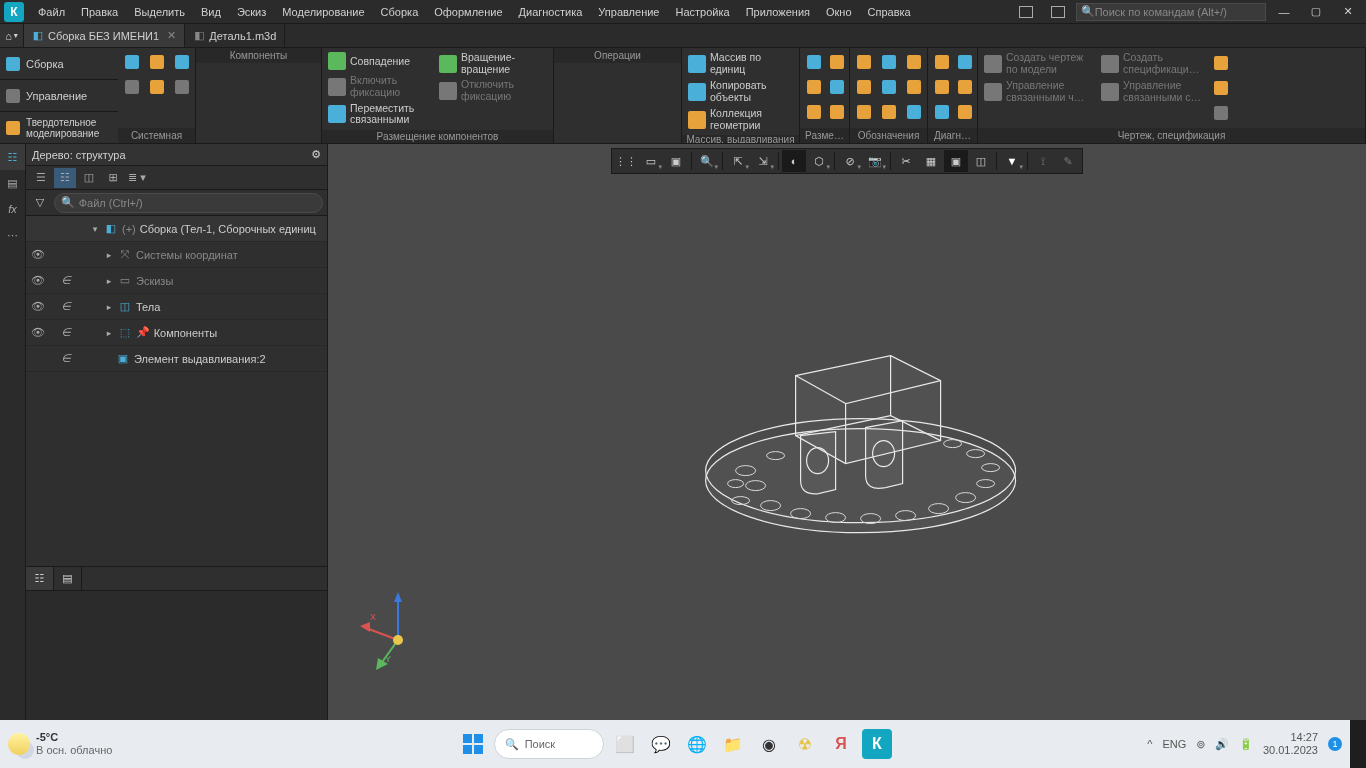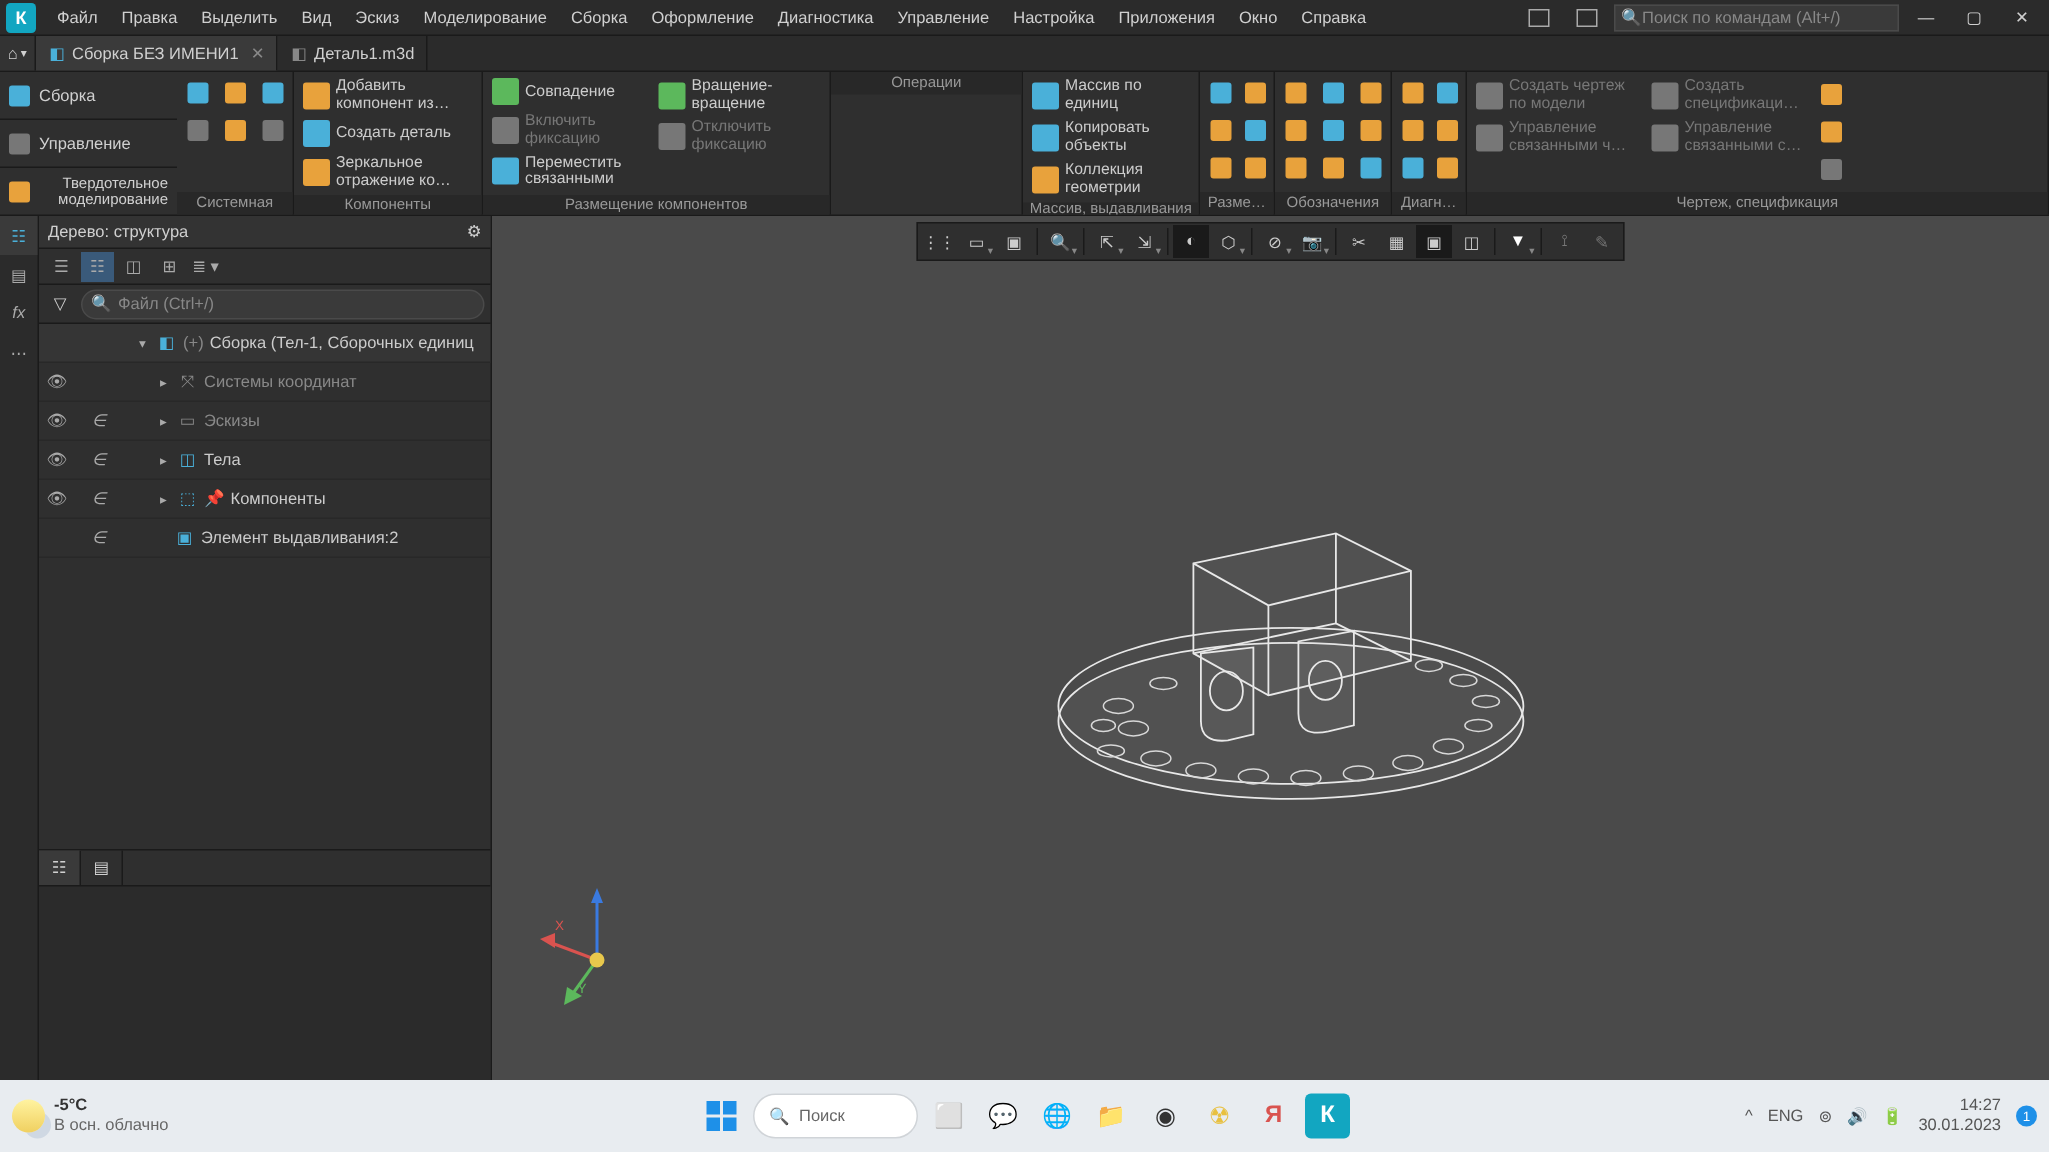--- a/index.html
+++ b/index.html
@@ -77,21 +77,21 @@
 .viewport { flex: 1; background: #4a4a4a; position: relative; }
 .view-toolbar { position: absolute; top: 4px; left: 50%; transform: translateX(-50%); height: 26px; background: #2f2f2f; border: 1px solid #1a1a1a; display: flex; align-items: center; padding: 0 2px; gap: 1px; }
 .vt-btn { width: 24px; height: 22px; display: flex; align-items: center; justify-content: center; color: #ccc; cursor: default; position:relative;}
 .vt-sep { width: 1px; height: 18px; background: #1a1a1a; margin: 0 2px; }
 .vt-drop{ font-size:7px; position:absolute; bottom:1px; right:1px; color:#888;}
 .vt-btn.dark{ background:#1a1a1a;}
 
 .axis-gizmo { position: absolute; left: 30px; bottom: 50px; width: 80px; height: 80px; }
 
 
-.taskbar { position: absolute; bottom: 0; left: 0; right: 0; height: 48px; background: #e8ecf0; display: flex; align-items: center; padding: 0 8px; gap: 6px; color: #333; font-size: 11px; }
+.taskbar { position: absolute; bottom: 0; left: 0; right: 16px; height: 48px; background: #e8ecf0; display: flex; align-items: center; padding: 0 8px; gap: 6px; color: #333; font-size: 11px; }
 .weather { display: flex; align-items: center; gap: 6px; }
 .weather-ico { width:22px; height:22px; border-radius:50%; background: linear-gradient(#fff3a0,#f0d060); box-shadow: 6px 6px 0 -2px #cfd8e3;}
 .weather-txt { display:flex; flex-direction:column; line-height:1.2;}
 .tb-center { position:absolute; left:50%; transform:translateX(-50%); display:flex; align-items:center; gap:6px;}
 .tb-search { width:110px; height:30px; background:#fff; border-radius:15px; display:flex; align-items:center; padding:0 10px; gap:6px; color:#666; border:1px solid #d0d4d8;}
 .tb-app { width:30px; height:30px; border-radius:4px; display:flex; align-items:center; justify-content:center; font-size:16px;}
 .win-logo{ display:grid; grid-template-columns:9px 9px; grid-template-rows:9px 9px; gap:2px;}
 .win-logo div{background:#1e90e8;}
 .tb-right{ margin-left:auto; display:flex; align-items:center; gap:10px; color:#555;}
 .tb-time{ display:flex; flex-direction:column; align-items:flex-end; line-height:1.2;}
@@ -156,21 +156,21 @@
     <div class="mode-btn">
         <div class="mode-ico"></div>
         <span>Сборка</span>
       </div>
     <div class="mode-btn">
         <div class="mode-ico c-grey"></div>
         <span>Управление</span>
       </div>
     <div class="mode-btn">
         <div class="mode-ico c-orange"></div>
-        <span style="font-size:10px; line-height:1.1;text-align:right;">Твердотельное моделирование</span>
+        <span style="font-size:10px; line-height:1.1;">Твердотельное моделирование</span>
       </div>
   </div>
 
   <div class="ribbon-group" style="width:78px">
     <div class="group-body icon-grid" style="grid-template-columns:repeat(3,24px)">
       <div class="cell">
           <div class="r-ico sm c-blue"></div>
         </div>
       <div class="cell">
           <div class="r-ico sm c-orange"></div>
@@ -185,34 +185,20 @@
           <div class="r-ico sm c-orange"></div>
         </div>
       <div class="cell">
           <div class="r-ico sm c-grey"></div>
         </div>
     </div>
     <div class="group-label">Системная</div>
   </div>
 
   <div class="ribbon-group" style="width:126px">
-    <div class="group-body r-col">
-      <div class="r-btn">
-          <div class="r-ico c-orange"></div>
-          <div class="r-lbl">Добавить компонент из…</div>
-        </div>
-      <div class="r-btn">
-          <div class="r-ico c-blue"></div>
-          <div class="r-lbl">Создать деталь</div>
-        </div>
-      <div class="r-btn">
-          <div class="r-ico c-orange"></div>
-          <div class="r-lbl">Зеркальное отражение ко…</div>
-        </div>
-    </div>
     <div class="group-label">Компоненты</div>
   </div>
 
   <div class="ribbon-group" style="width:232px">
     <div class="group-body">
       <div class="r-col" style="width:110px">
         <div class="r-btn">
             <div class="r-ico c-green"></div>
             <div class="r-lbl">Совпадение</div>
           </div>

